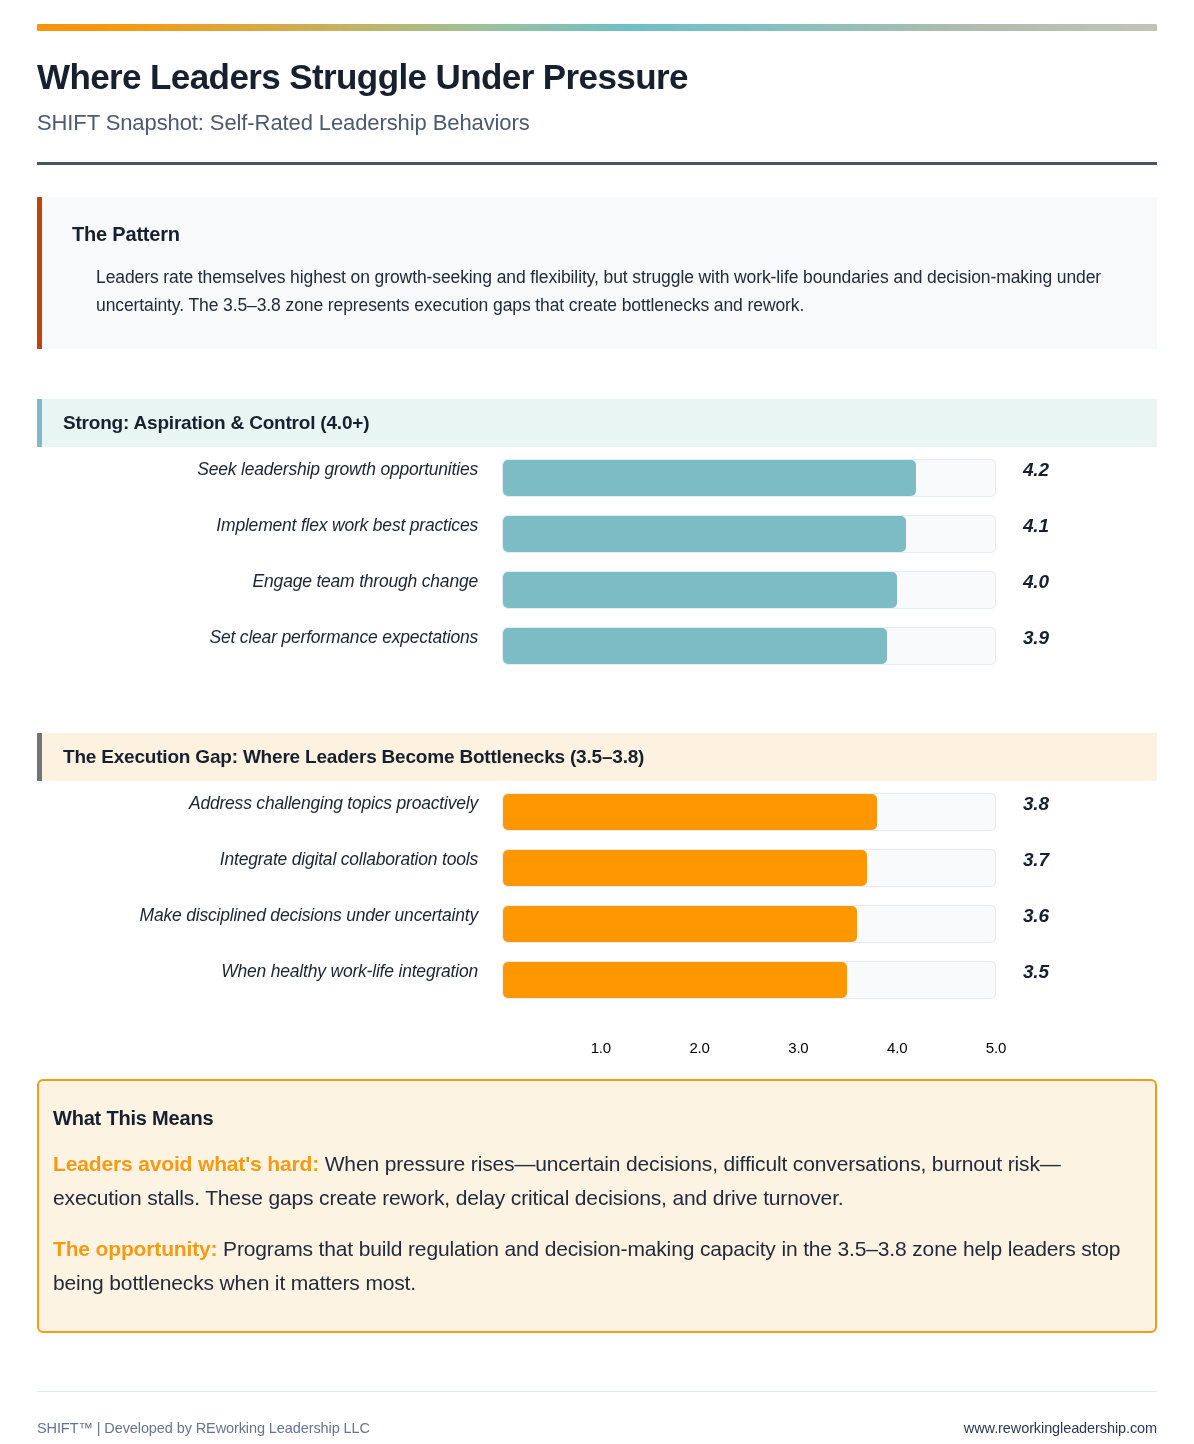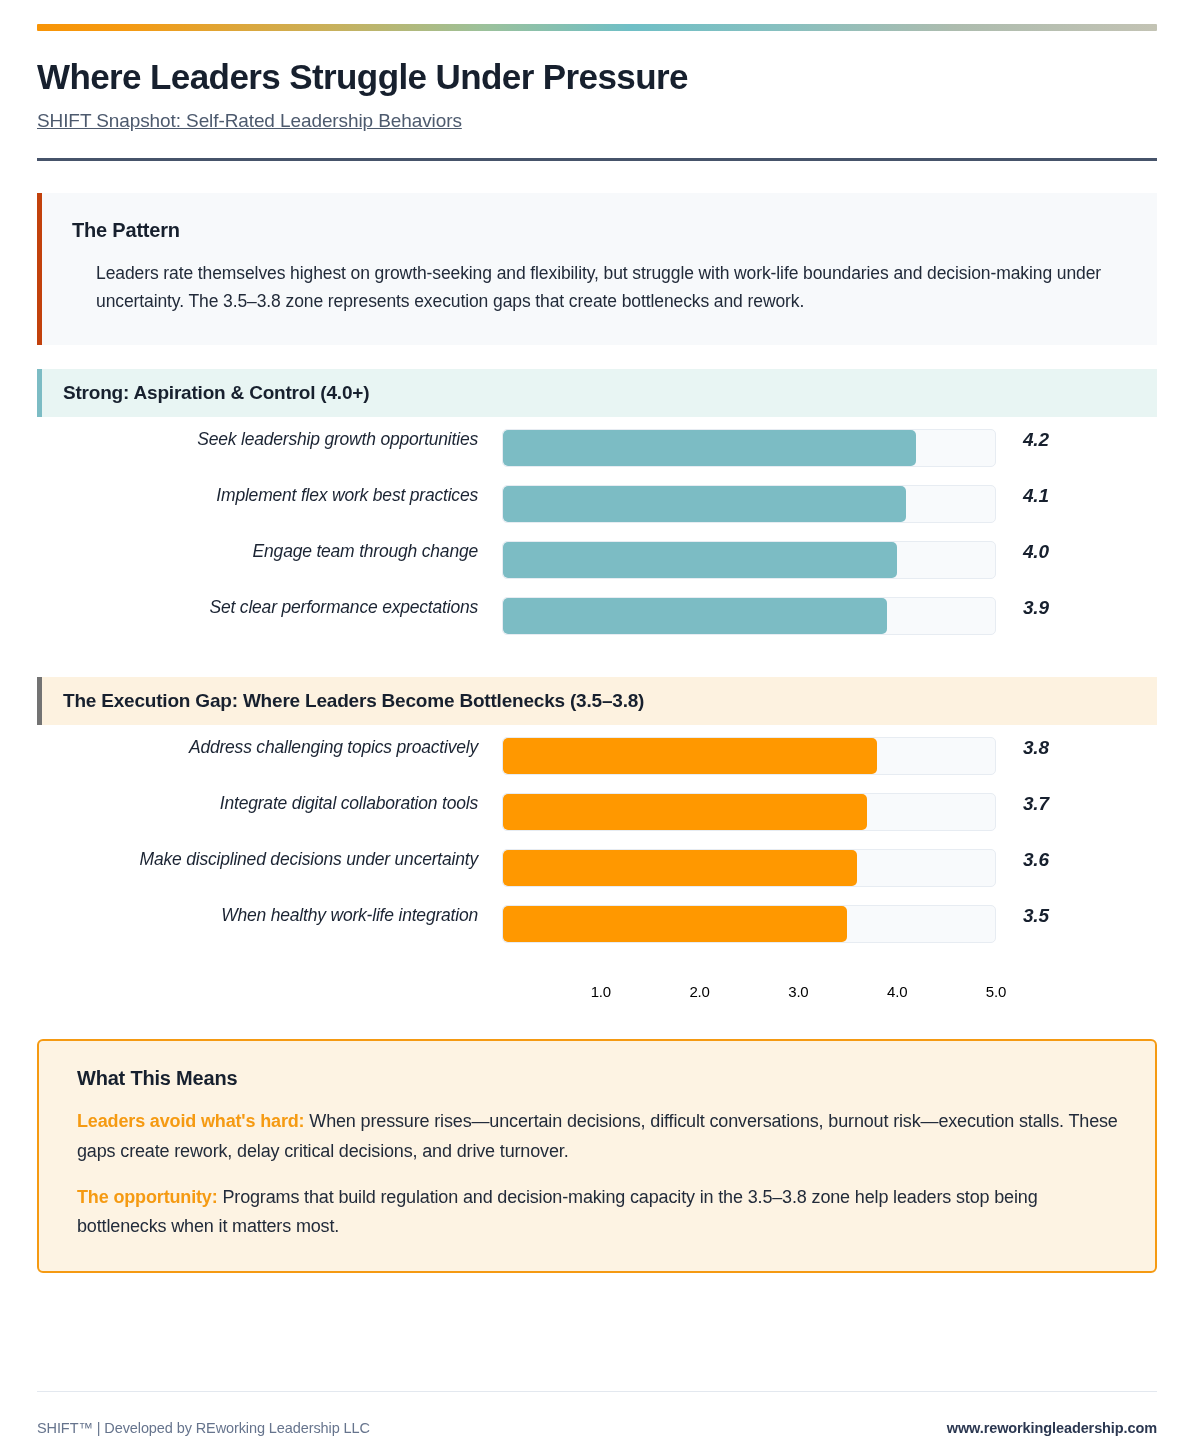--- a/index.html
+++ b/index.html
@@ -35,25 +35,24 @@
     margin-top: 26px;
     font-size: 35px;
     font-weight: 700;
     letter-spacing: -0.6px;
     color: #17202e;
     line-height: 1.15;
   }
 
   .subtitle {
     margin-top: 13px;
-    font-size: 19px;
+    font-size: 22px;
     font-weight: 400;
     color: #4d5a6e;
     letter-spacing: -0.1px;
-    text-decoration: underline;
   }
 
   .header-rule {
     margin-top: 26px;
     height: 2.5px;
     background: #46536a;
   }
 
   
   .pattern-box {
@@ -73,21 +72,21 @@
     font-size: 17.5px;
     line-height: 1.62;
     color: #222b3a;
     letter-spacing: -0.1px;
     max-width: 1030px;
     margin-left: 24px;
   }
 
   
   .section-header {
-    margin-top: 24px;
+    margin-top: 50px;
     padding: 13px 0 13px 21px;
     font-size: 19px;
     font-weight: 700;
     color: #17202e;
     letter-spacing: -0.2px;
   }
   .section-header.teal {
     background: #e8f5f3;
     border-left: 5px solid #7CBCC4;
   }
@@ -151,35 +150,35 @@
     position: absolute;
     top: 22px;
     transform: translateX(-50%);
     font-size: 15px;
     color: #000000;
     letter-spacing: -0.2px;
   }
 
   
   .means-box {
-    margin-top: 36px;
+    margin-top: 20px;
     background: #fdf3e3;
     border: 2.5px solid #F59A12;
     border-radius: 6px;
-    padding: 26px 30px 30px 38px;
+    padding: 26px 30px 30px 14px;
   }
   .means-title {
     font-size: 20px;
     font-weight: 700;
     color: #17202e;
     letter-spacing: -0.2px;
   }
   .means-para {
     margin-top: 17px;
-    font-size: 18px;
+    font-size: 21px;
     line-height: 1.62;
     color: #222b3a;
     letter-spacing: -0.15px;
   }
   .means-lead {
     color: #F59A12;
     font-weight: 700;
   }
 
   
@@ -195,21 +194,21 @@
     left: 37px; right: 37px;
     bottom: 32px;
     display: flex;
     justify-content: space-between;
     align-items: baseline;
     font-size: 14.5px;
     color: #66748d;
     letter-spacing: -0.1px;
     gap: 20px;
   }
-  .footer-right { font-weight: 700; color: #2c3851; }
+  .footer-right { font-weight: 400; color: #2c3851; }
 </style>
 </head>
 <body>
 
 <div class="page">
 
   <div class="accent-gradient"></div>
 
   <h1 class="title">Where Leaders Struggle Under Pressure</h1>
   <div class="subtitle">SHIFT Snapshot: Self-Rated Leadership Behaviors</div>

